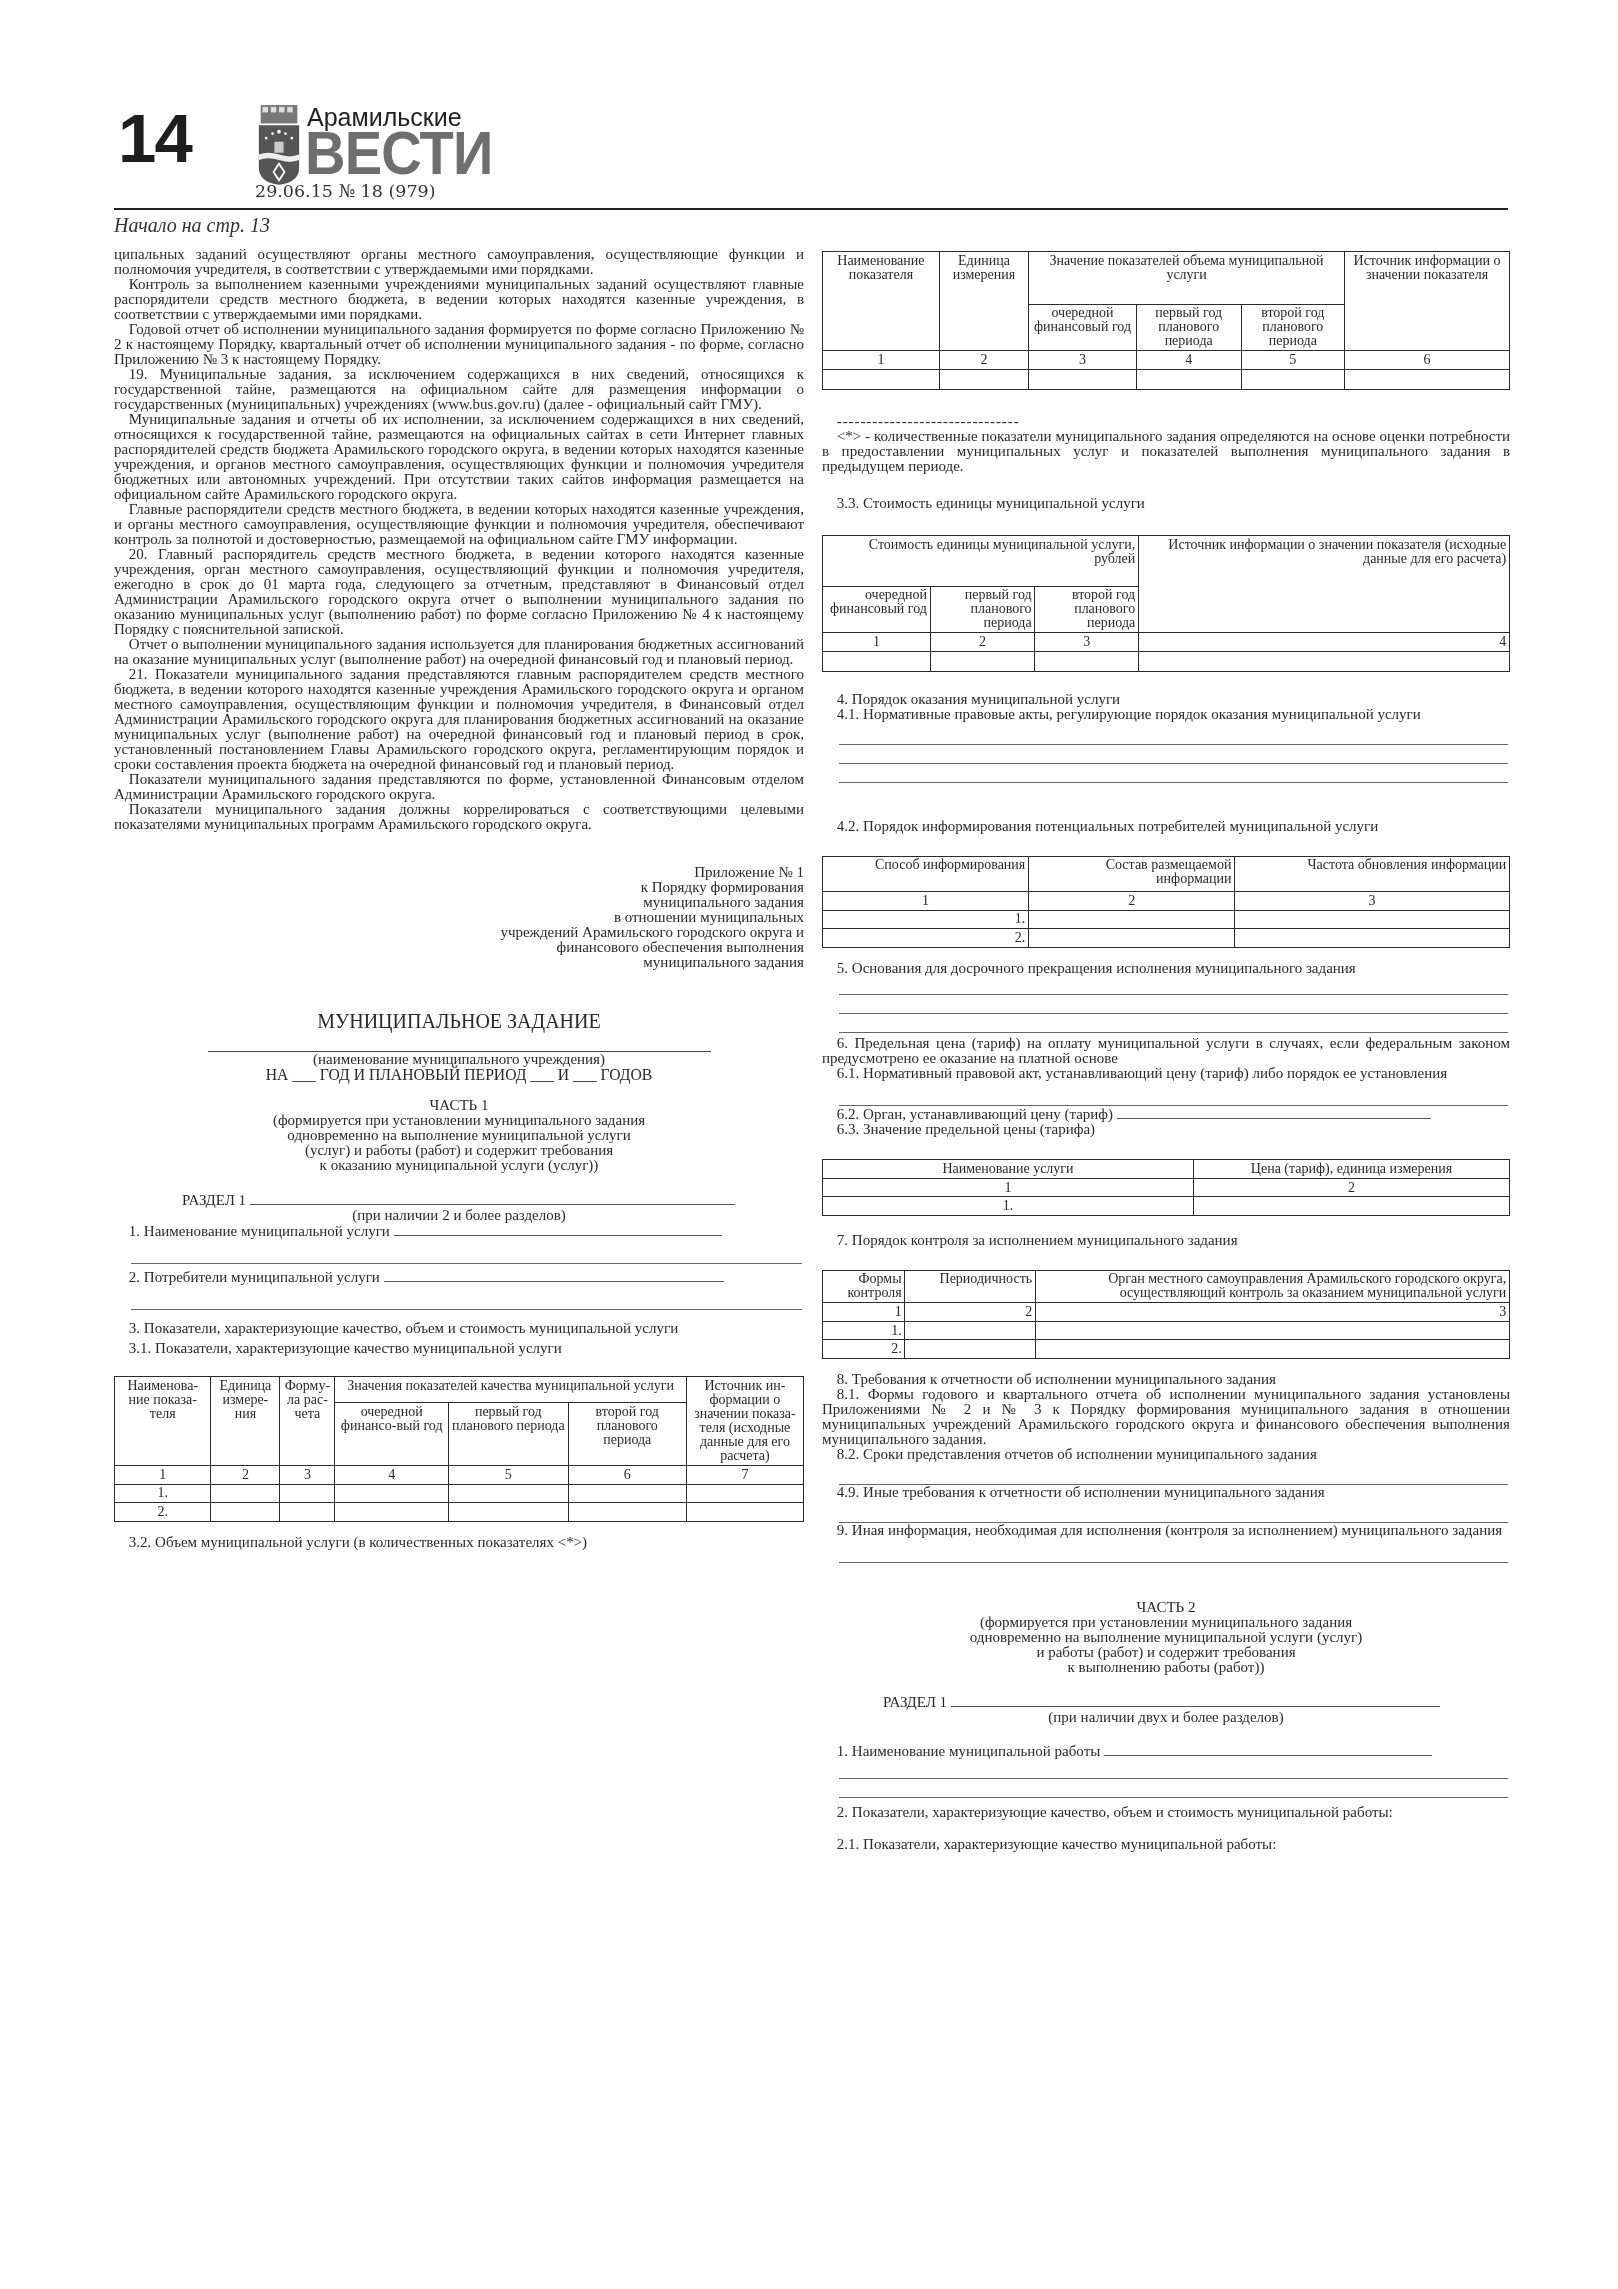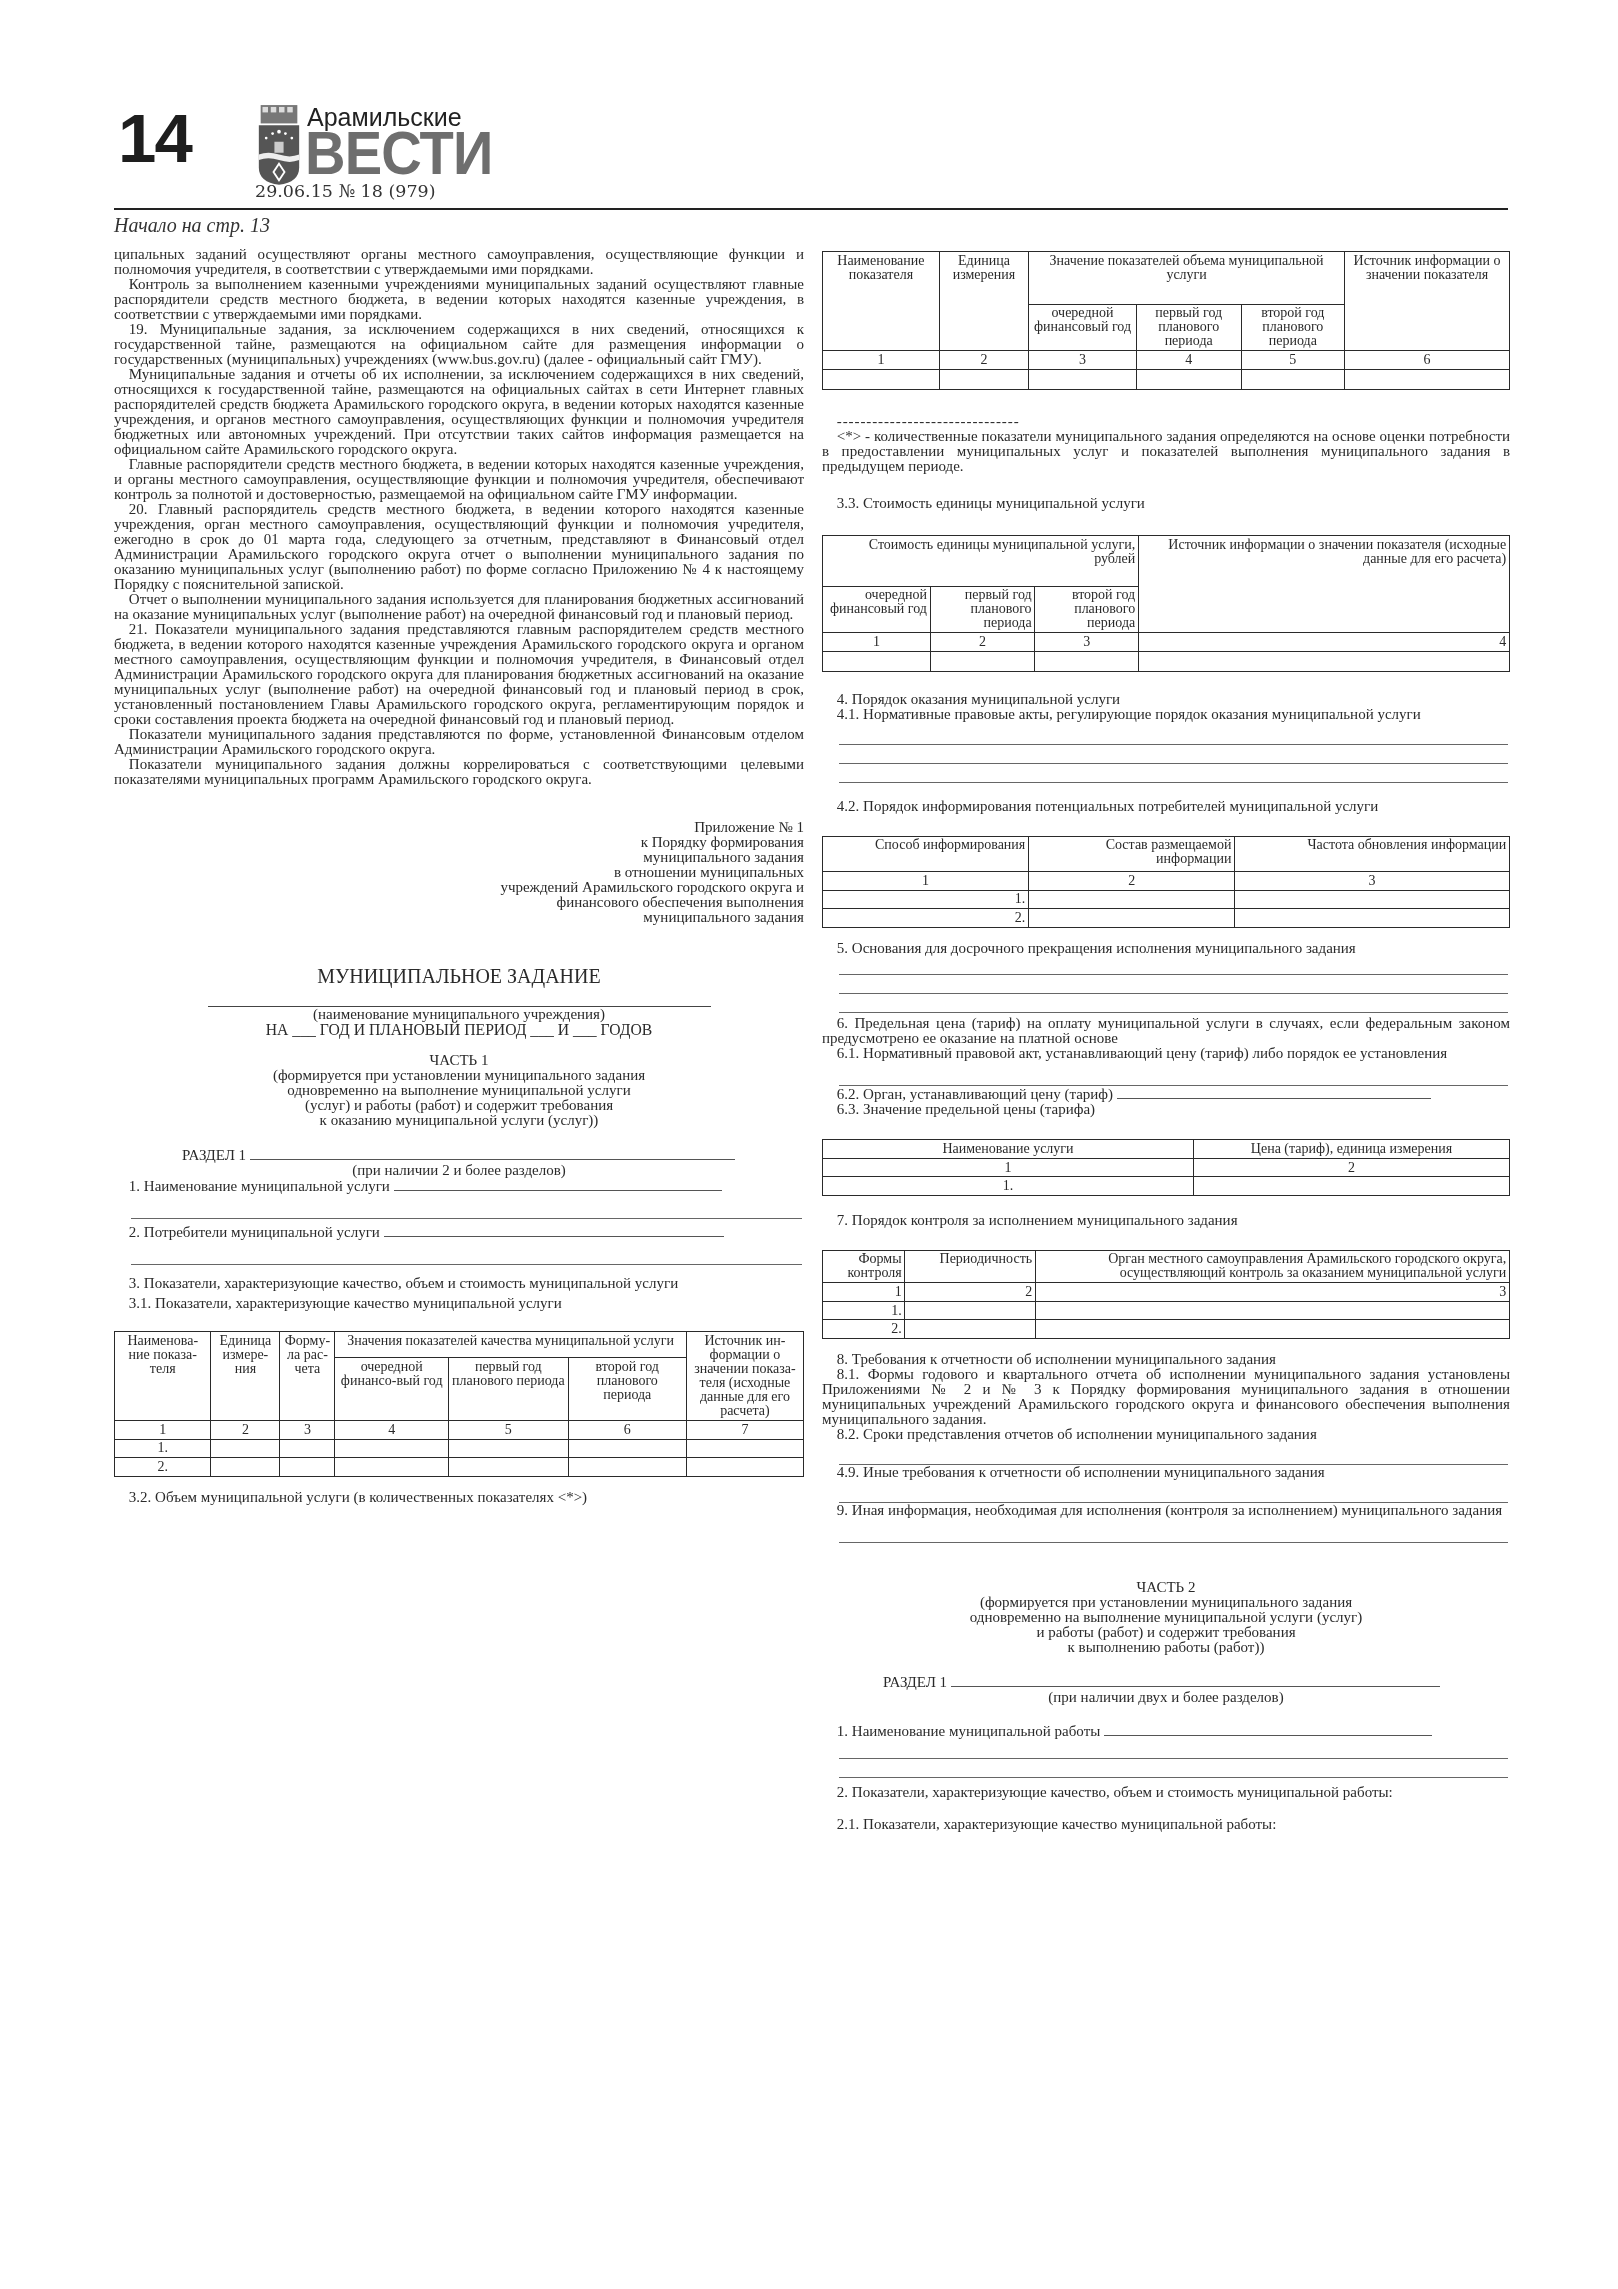--- a/index.html
+++ b/index.html
@@ -64,20 +64,21 @@
 </div>
 <div id="brand-small" class="abs">Арамильские</div>
 <div id="brand-big" class="abs">ВЕСТИ</div>
 <div id="issue" class="abs">29.06.15   № 18 (979)</div>
 <div id="masthead-rule" class="abs"></div>
 <div id="continued" class="abs">Начало на стр. 13</div>
 
 <div id="col-left" class="col">
   <p class="noind">ципальных заданий осуществляют органы местного самоуправления, осуществляющие функции и полномочия учредителя, в соответствии с утверждаемыми ими порядками.</p>
   <p>Контроль за выполнением казенными учреждениями муниципальных заданий осуществляют главные распорядители средств местного бюджета, в ведении которых находятся казенные учреждения, в соответствии с утверждаемыми ими порядками.</p>
+  <p>Годовой отчет об исполнении муниципального задания формируется по форме согласно Приложению № 2 к настоящему Порядку, квартальный отчет об исполнении муниципального задания - по форме, согласно Приложению № 3 к настоящему Порядку.</p>
   <p>19. Муниципальные задания, за исключением содержащихся в них сведений, относящихся к государственной тайне, размещаются на официальном сайте для размещения информации о государственных (муниципальных) учреждениях (www.bus.gov.ru) (далее - официальный сайт ГМУ).</p>
   <p>Муниципальные задания и отчеты об их исполнении, за исключением содержащихся в них сведений, относящихся к государственной тайне, размещаются на официальных сайтах в сети Интернет главных распорядителей средств бюджета Арамильского городского округа, в ведении которых находятся казенные учреждения, и органов местного самоуправления, осуществляющих функции и полномочия учредителя бюджетных или автономных учреждений. При отсутствии таких сайтов информация размещается на официальном сайте Арамильского городского округа.</p>
   <p>Главные распорядители средств местного бюджета, в ведении которых находятся казенные учреждения, и органы местного самоуправления, осуществляющие функции и полномочия учредителя, обеспечивают контроль за полнотой и достоверностью, размещаемой на официальном сайте ГМУ информации.</p>
   <p>20. Главный распорядитель средств местного бюджета, в ведении которого находятся казенные учреждения, орган местного самоуправления, осуществляющий функции и полномочия учредителя, ежегодно в срок до 01 марта года, следующего за отчетным, представляют в Финансовый отдел Администрации Арамильского городского округа отчет о выполнении муниципального задания по оказанию муниципальных услуг (выполнению работ) по форме согласно Приложению № 4 к настоящему Порядку с пояснительной запиской.</p>
   <p>Отчет о выполнении муниципального задания используется для планирования бюджетных ассигнований на оказание муниципальных услуг (выполнение работ) на очередной финансовый год и плановый период.</p>
   <p>21. Показатели муниципального задания представляются главным распорядителем средств местного бюджета, в ведении которого находятся казенные учреждения Арамильского городского округа и органом местного самоуправления, осуществляющим функции и полномочия учредителя, в Финансовый отдел Администрации Арамильского городского округа для планирования бюджетных ассигнований на оказание муниципальных услуг (выполнение работ) на очередной финансовый год и плановый период в срок, установленный постановлением Главы Арамильского городского округа, регламентирующим порядок и сроки составления проекта бюджета на очередной финансовый год и плановый период.</p>
   <p>Показатели муниципального задания представляются по форме, установленной Финансовым отделом Администрации Арамильского городского округа.</p>
   <p>Показатели муниципального задания должны коррелироваться с соответствующими целевыми показателями муниципальных программ Арамильского городского округа.</p>
 
   <div class="appendix">
@@ -230,21 +231,21 @@
     </table>
 
   <p style="margin-top:20px;">4. Порядок оказания муниципальной услуги</p>
   <p>4.1. Нормативные правовые акты, регулирующие порядок оказания муниципальной услуги</p>
   <div class="blank-lines" style="margin-top:7.4px;">
     <div class="fullline"></div>
     <div class="fullline"></div>
     <div class="fullline"></div>
   </div>
 
-  <p style="margin-top:16px;">4.2. Порядок информирования потенциальных потребителей муниципальной услуги</p>
+  <p style="margin-top:36px;">4.2. Порядок информирования потенциальных потребителей муниципальной услуги</p>
   <table class="form" style="margin-top:22px;">
     <tbody>
         <tr>
       <td class="l" style="width:30%;height:31px">Способ информирования</td>
       <td class="l" style="width:30%">Состав размещаемой информации</td>
       <td class="l">Частота обновления информации</td>
     </tr>
     <tr>
       <td>1</td>
       <td>2</td>

